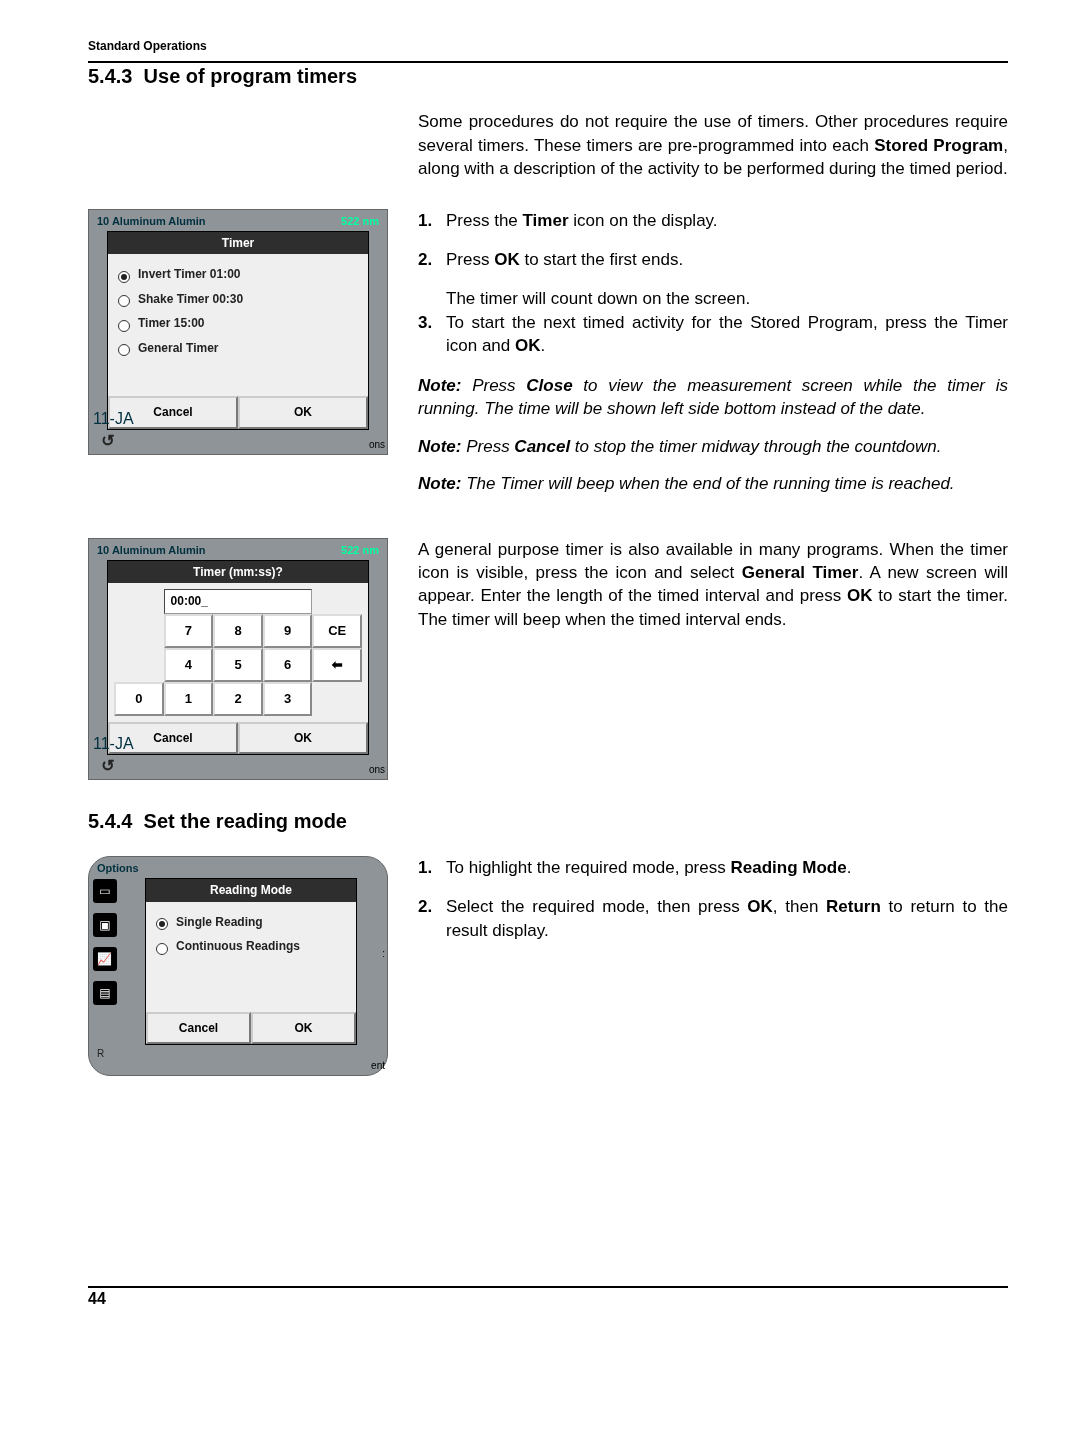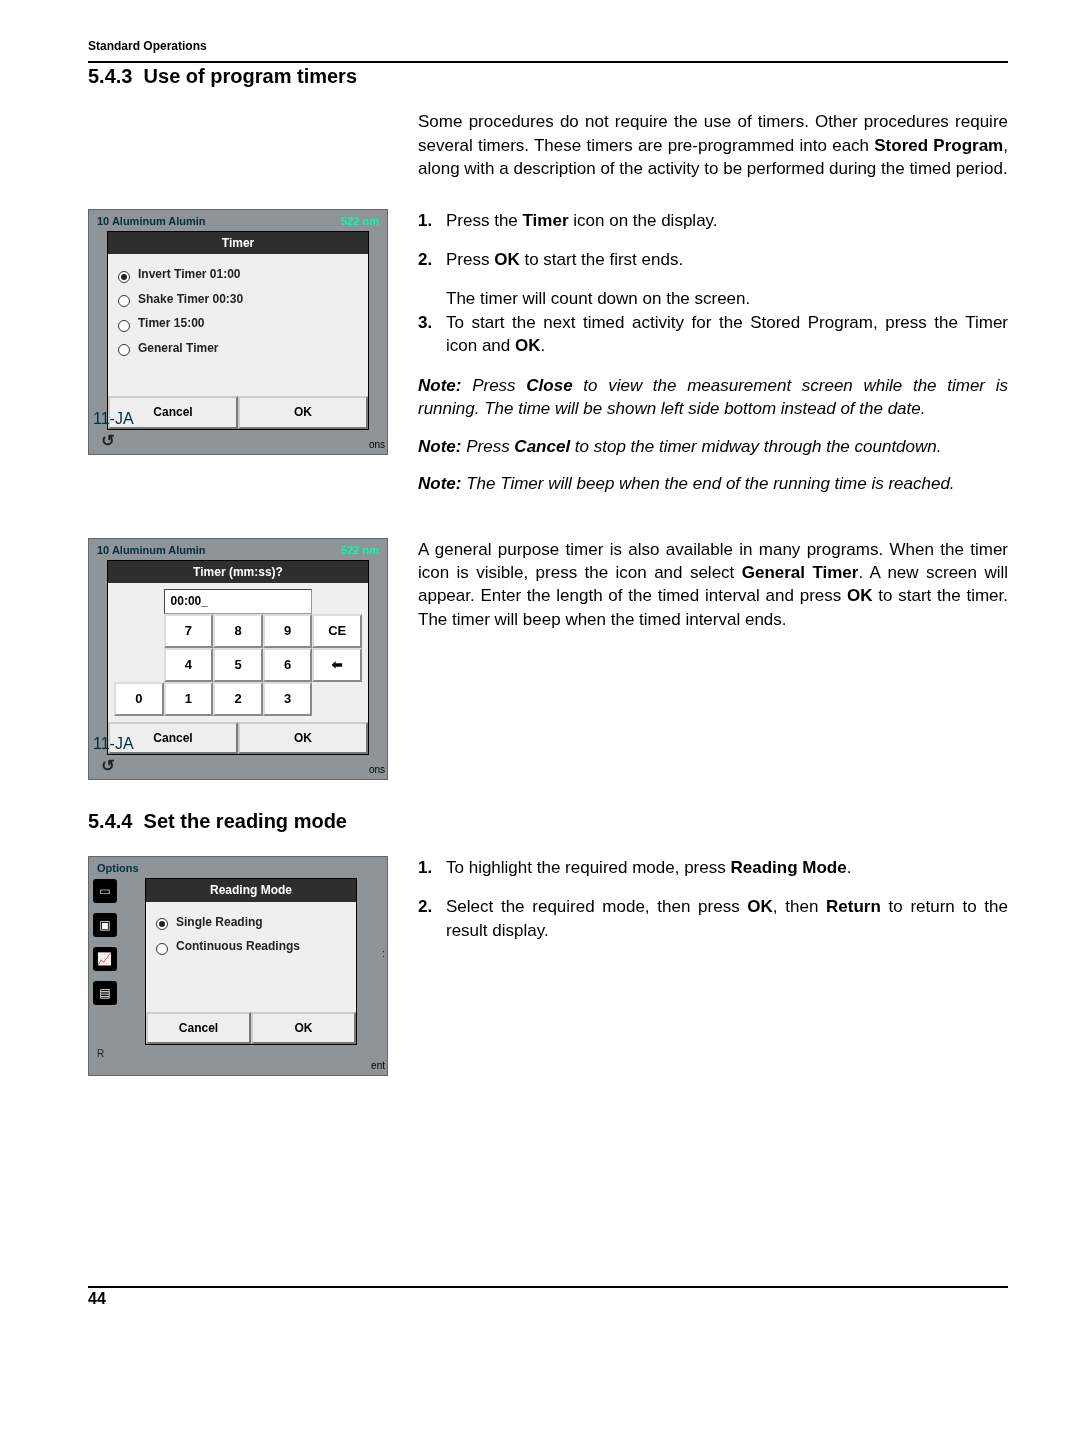--- a/index.html
+++ b/index.html
@@ -295,21 +295,21 @@
   </div>
 </div>
 
 <div class="section-title" style="margin-top:10px;">
   <span>5.4.4</span>&nbsp;&nbsp;<span>Set the reading mode</span>
 </div>
 
 <div class="row">
   <div class="left-col">
 
-    <div class="device device3" style="padding-left:30px; padding-bottom:11px; min-height:220px;">
+    <div class="device device3" style="padding-left:30px; padding-bottom:11px; min-height:220px;border-radius:22px;">
       <div class="device-header" style="margin-left:-26px;">
         <span class="left-dk">Options</span>
         <span></span>
       </div>
       <div class="left-tabs">
         <div class="tab-ic">▭</div>
         <div class="tab-ic">▣</div>
         <div class="tab-ic">📈</div>
         <div class="tab-ic">▤</div>
       </div>

